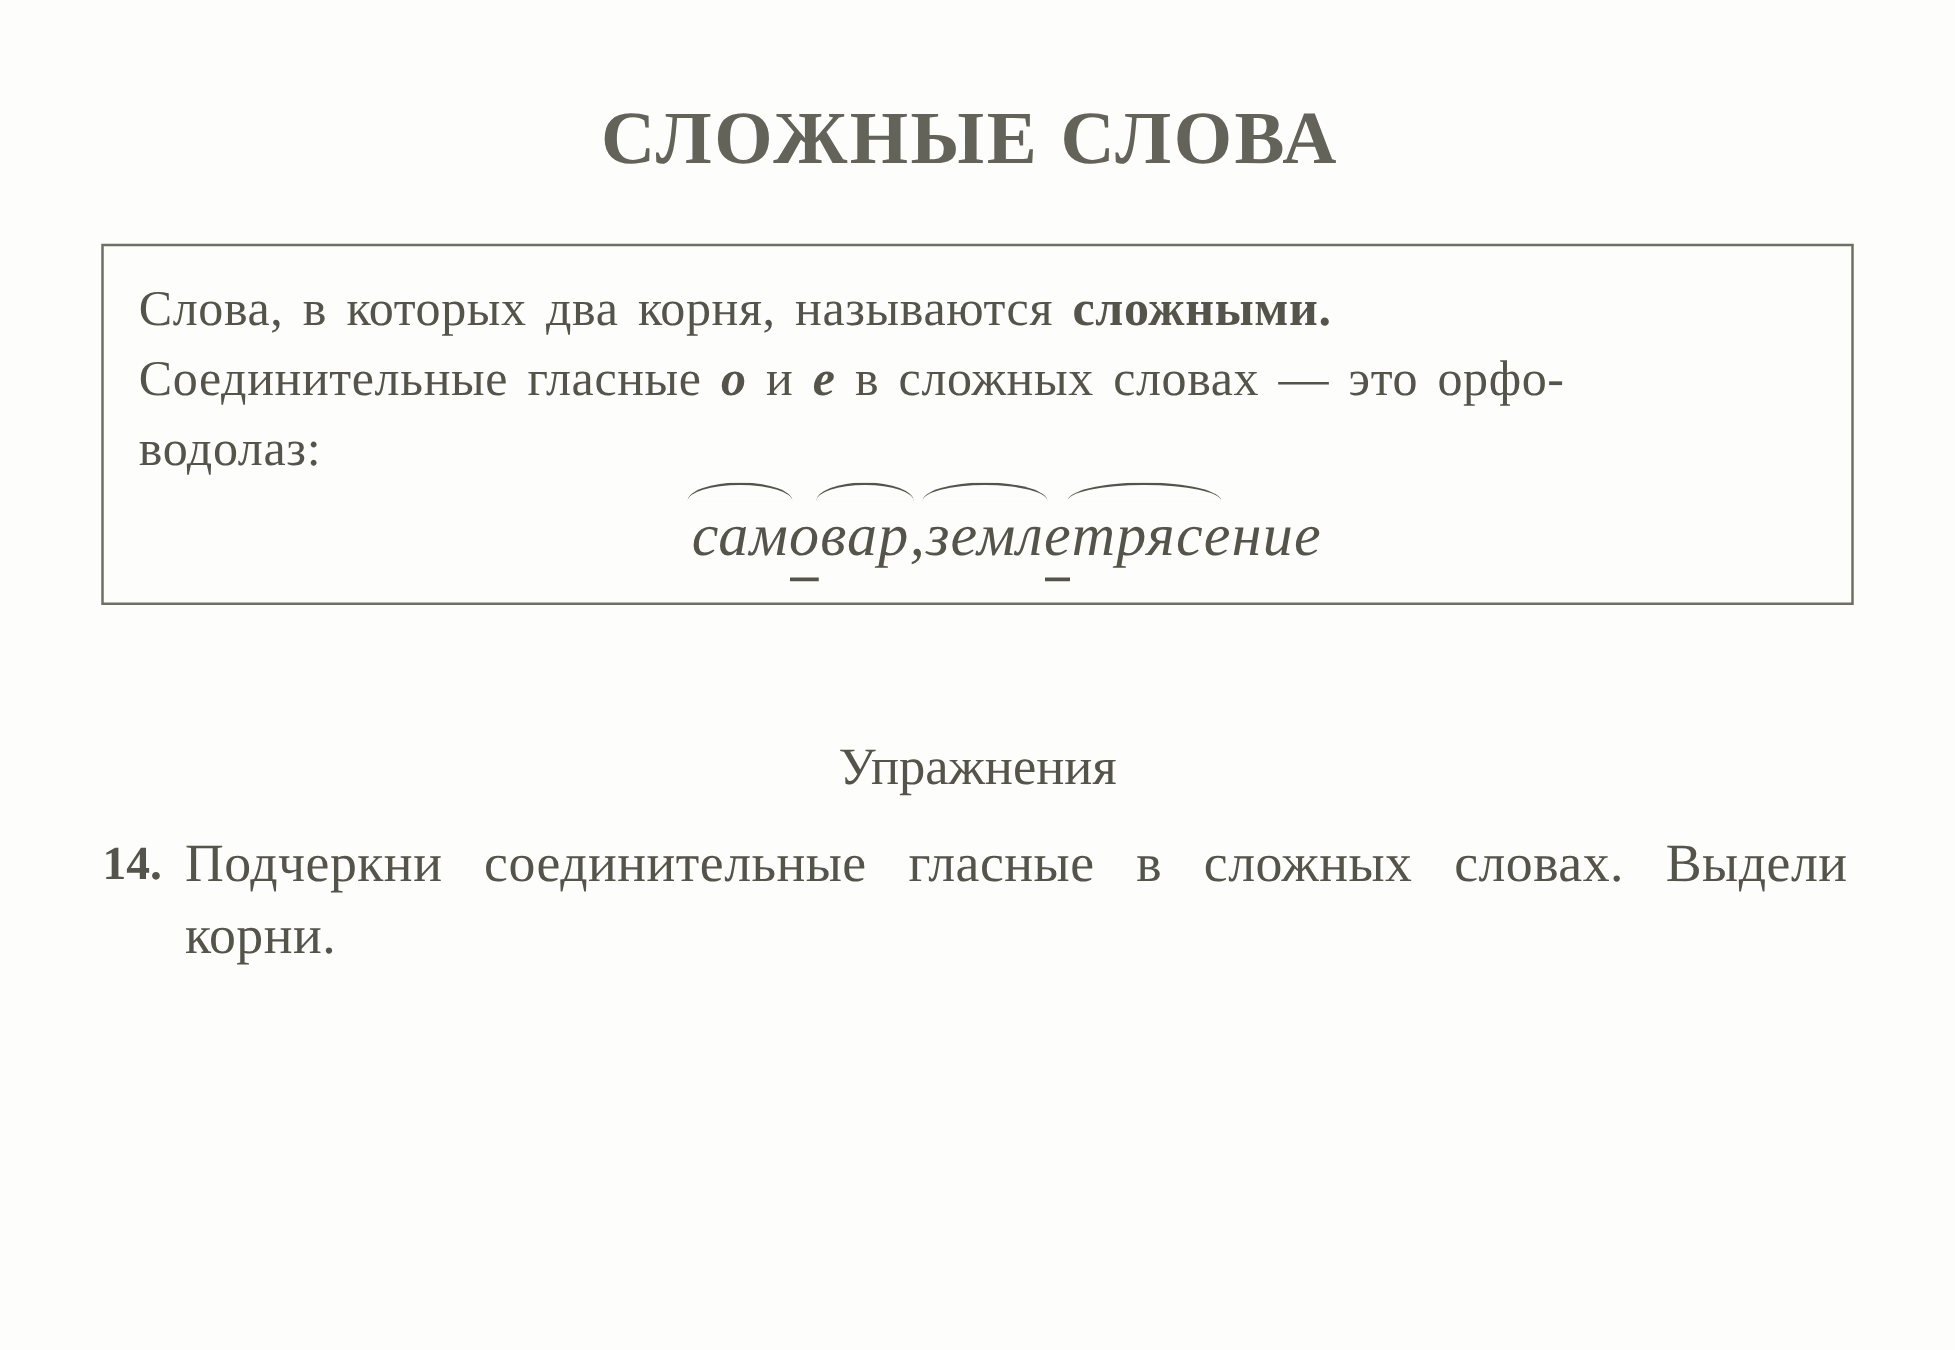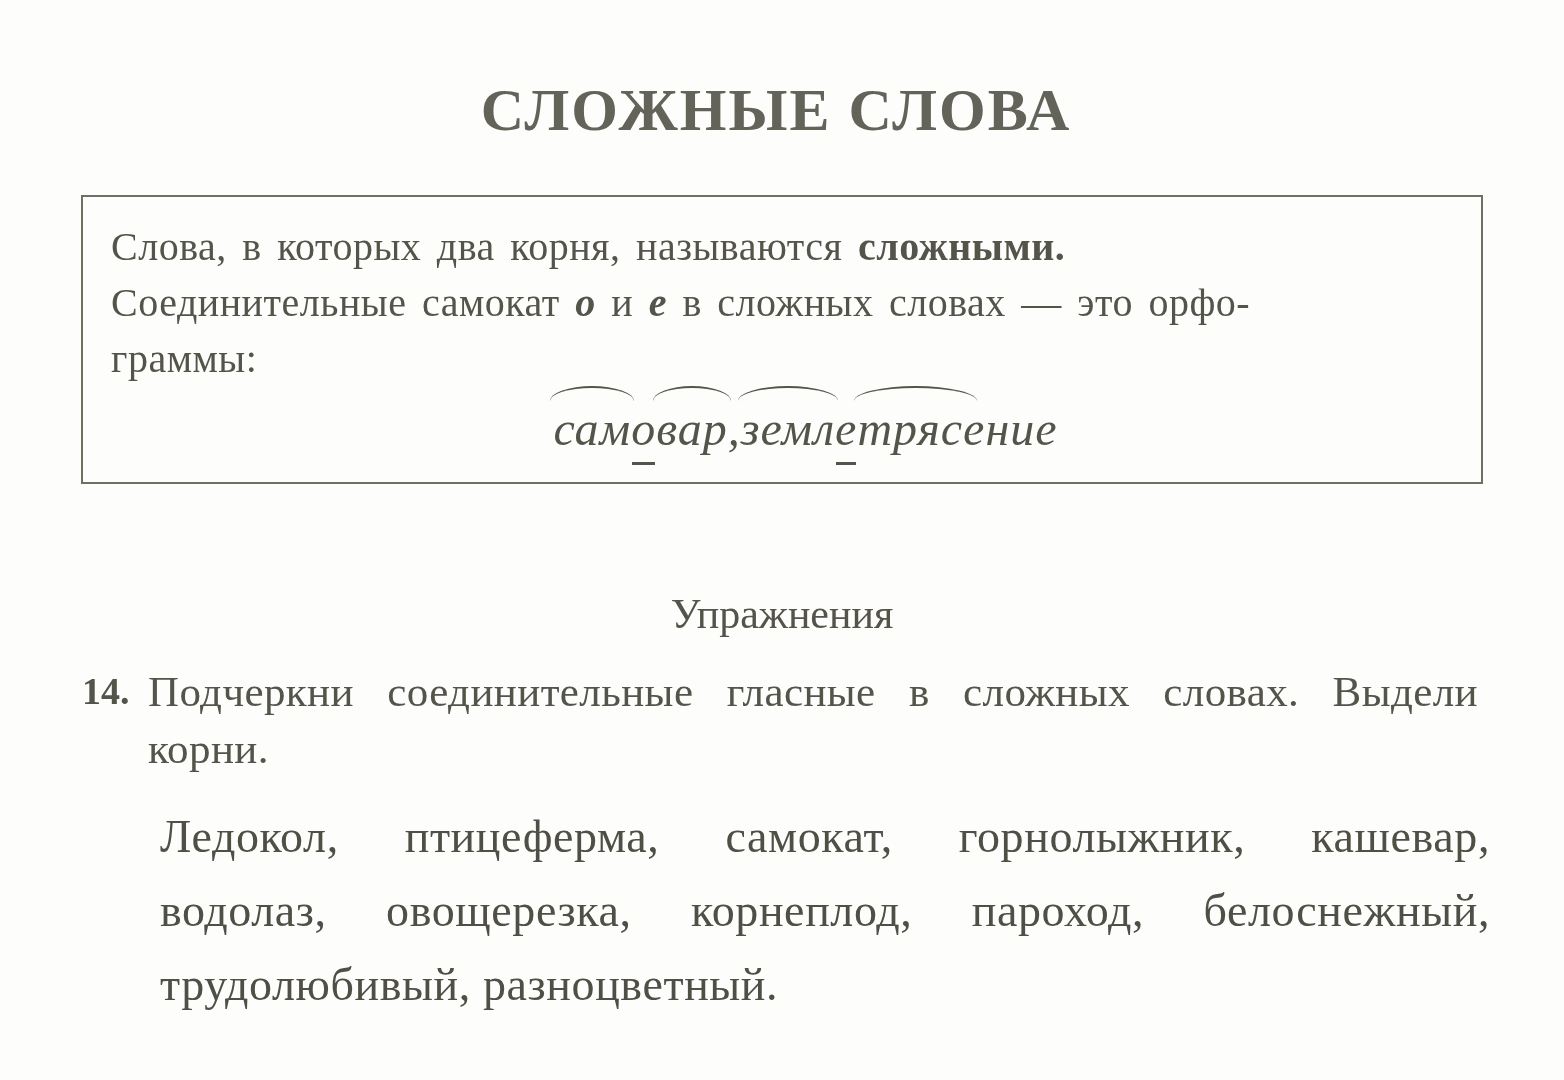--- a/index.html
+++ b/index.html
@@ -124,34 +124,29 @@
   }
 </style>
 </head>
 <body>
 
 <div class="page">
 
   <h1 class="title">СЛОЖНЫЕ СЛОВА</h1>
 
   <div class="rule-box">
-    <p class="rule-text"><span>Слова, в которых два корня, называются </span><b>сложными.</b><br><span>Соединительные самокат </span><b class="it">о</b><span> и </span><b class="it">е</b><span> в сложных словах — это орфо-</span><br><span>граммы:</span></p>
+    <p class="rule-text"><span>Слова, в которых два корня, называются </span><b>сложными.</b><br><span>Соединительные гласные </span><b class="it">о</b><span> и </span><b class="it">е</b><span> в сложных словах — это орфо-</span><br><span>водолаз:</span></p>
 
     <div class="example"><span class="ex-word"><span class="root"><span class="arc"></span><span>сам</span></span><span class="conn"><span>о</span><span class="uline"></span></span><span class="root"><span class="arc"></span><span>вар</span></span><span class="comma">,</span></span><span class="ex-word"><span class="root"><span class="arc"></span><span>земл</span></span><span class="conn"><span>е</span><span class="uline"></span></span><span class="root"><span class="arc arc-wide"></span><span>тряс</span></span><span class="plain">ение</span></span></div>
   </div>
 
   <h2 class="ex-heading">Упражнения</h2>
 
   <div class="exercise">
     <span class="ex-num">14.</span>
     <div class="ex-body">
       <div class="just">Подчеркни соединительные гласные в сложных словах. Выдели</div>
       <div>корни.</div>
     </div>
   </div>
 
-  <div class="words">
-    <div class="just">Ледокол, птицеферма, самокат, горнолыжник, кашевар,</div>
-    <div class="just">водолаз, овощерезка, корнеплод, пароход, белоснежный,</div>
-    <div>трудолюбивый, разноцветный.</div>
-  </div>
 
 </div>
 
 </body></html>

